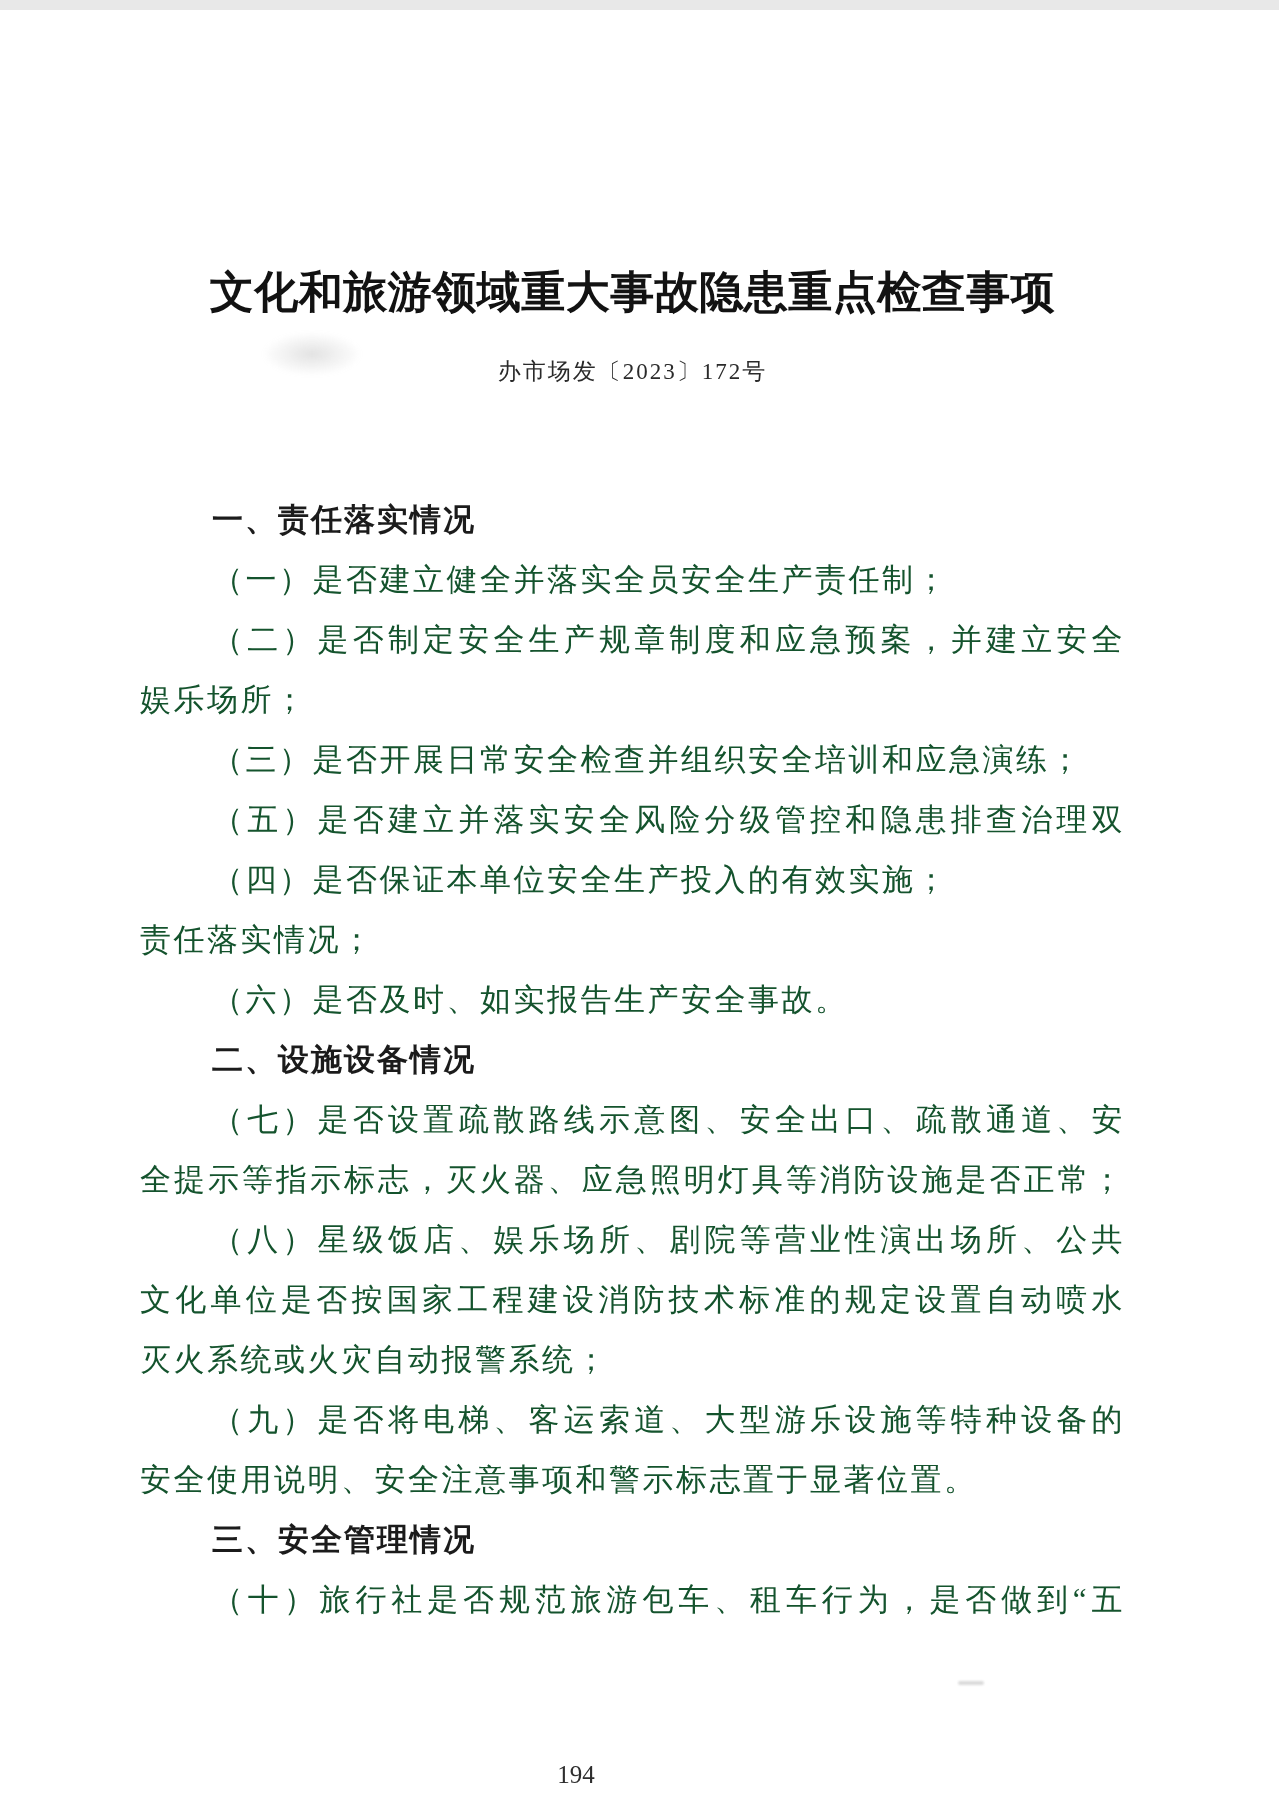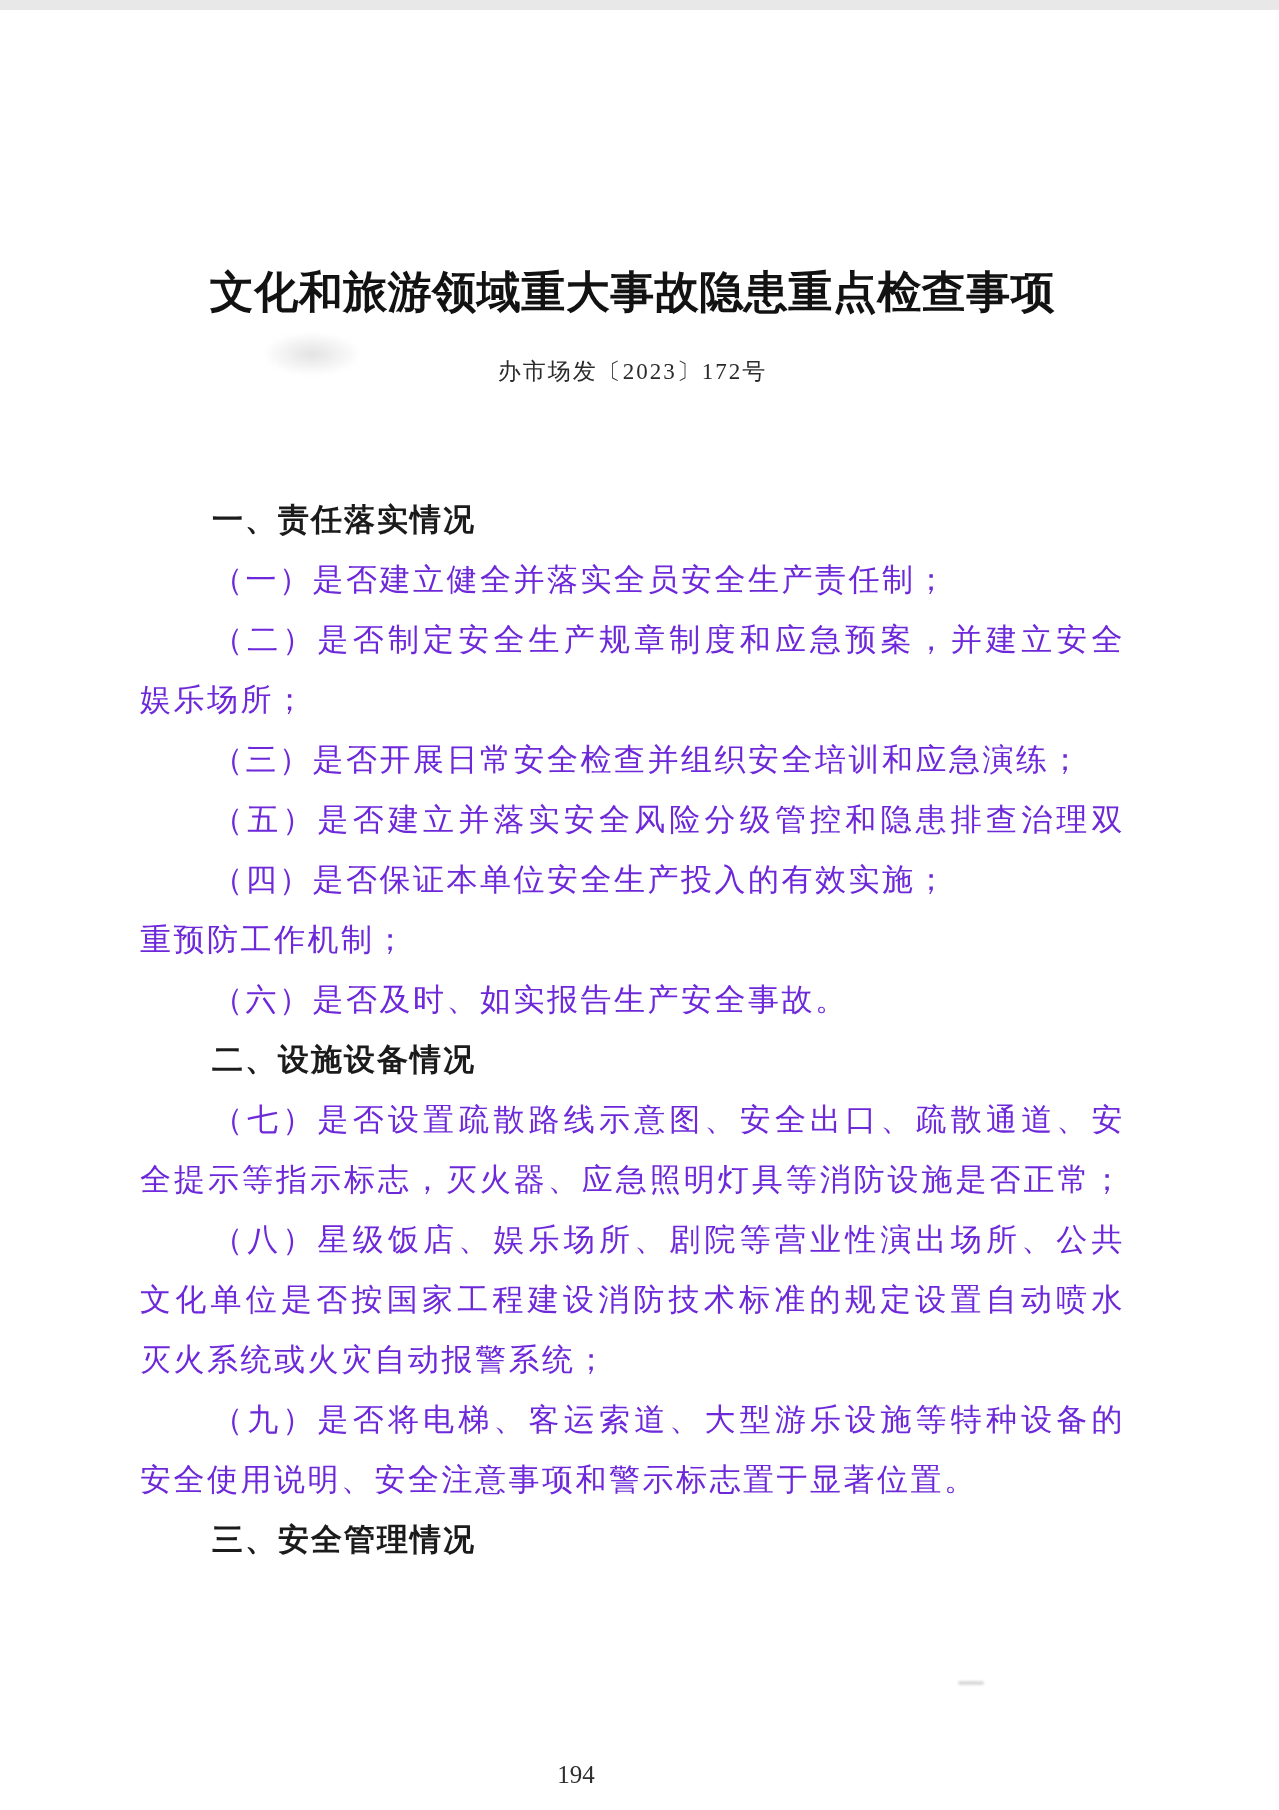--- a/index.html
+++ b/index.html
@@ -50,21 +50,21 @@
     position: absolute;
     top: 480px;
     left: 140px;
     width: 985px;
   }
   .line {
     height: 60px;
     line-height: 60px;
     font-size: 31px;
     letter-spacing: 2.5px;
-    color: #6d28d9;
+    color: #14532d;
     white-space: nowrap;
   }
   .line.indent {
     text-indent: 72px;
   }
   .line.fill {
     white-space: normal;
     text-align: justify;
     text-align-last: justify;
   }
@@ -122,30 +122,31 @@
   <div class="smudge-1"></div>
 
   <div class="text-block">
     <div class="line heading indent">一、责任落实情况</div>
     <div class="line indent">（一）是否建立健全并落实全员安全生产责任制；</div>
     <div class="line indent fill">（二）是否制定安全生产规章制度和应急预案，并建立安全</div>
     <div class="line">娱乐场所；</div>
     <div class="line indent">（三）是否开展日常安全检查并组织安全培训和应急演练；</div>
     <div class="line indent fill">（五）是否建立并落实安全风险分级管控和隐患排查治理双</div>
     <div class="line indent">（四）是否保证本单位安全生产投入的有效实施；</div>
-    <div class="line">重预防工作机制；</div>
+    <div class="line">责任落实情况；</div>
     <div class="line indent">（六）是否及时、如实报告生产安全事故。</div>
     <div class="line heading indent">二、设施设备情况</div>
     <div class="line indent fill">（七）是否设置疏散路线示意图、安全出口、疏散通道、安</div>
     <div class="line fill">全提示等指示标志，灭火器、应急照明灯具等消防设施是否正常；</div>
     <div class="line indent fill">（八）星级饭店、娱乐场所、剧院等营业性演出场所、公共</div>
     <div class="line fill">文化单位是否按国家工程建设消防技术标准的规定设置自动喷水</div>
     <div class="line">灭火系统或火灾自动报警系统；</div>
     <div class="line indent fill">（九）是否将电梯、客运索道、大型游乐设施等特种设备的</div>
     <div class="line">安全使用说明、安全注意事项和警示标志置于显著位置。</div>
     <div class="line heading indent">三、安全管理情况</div>
+    <div class="line indent fill">（十）旅行社是否规范旅游包车、租车行为，是否做到“五</div>
   </div>
 
   <div class="smudge-2"></div>
 
   <div class="page-number">194</div>
 
 </div>
 
 </body></html>

